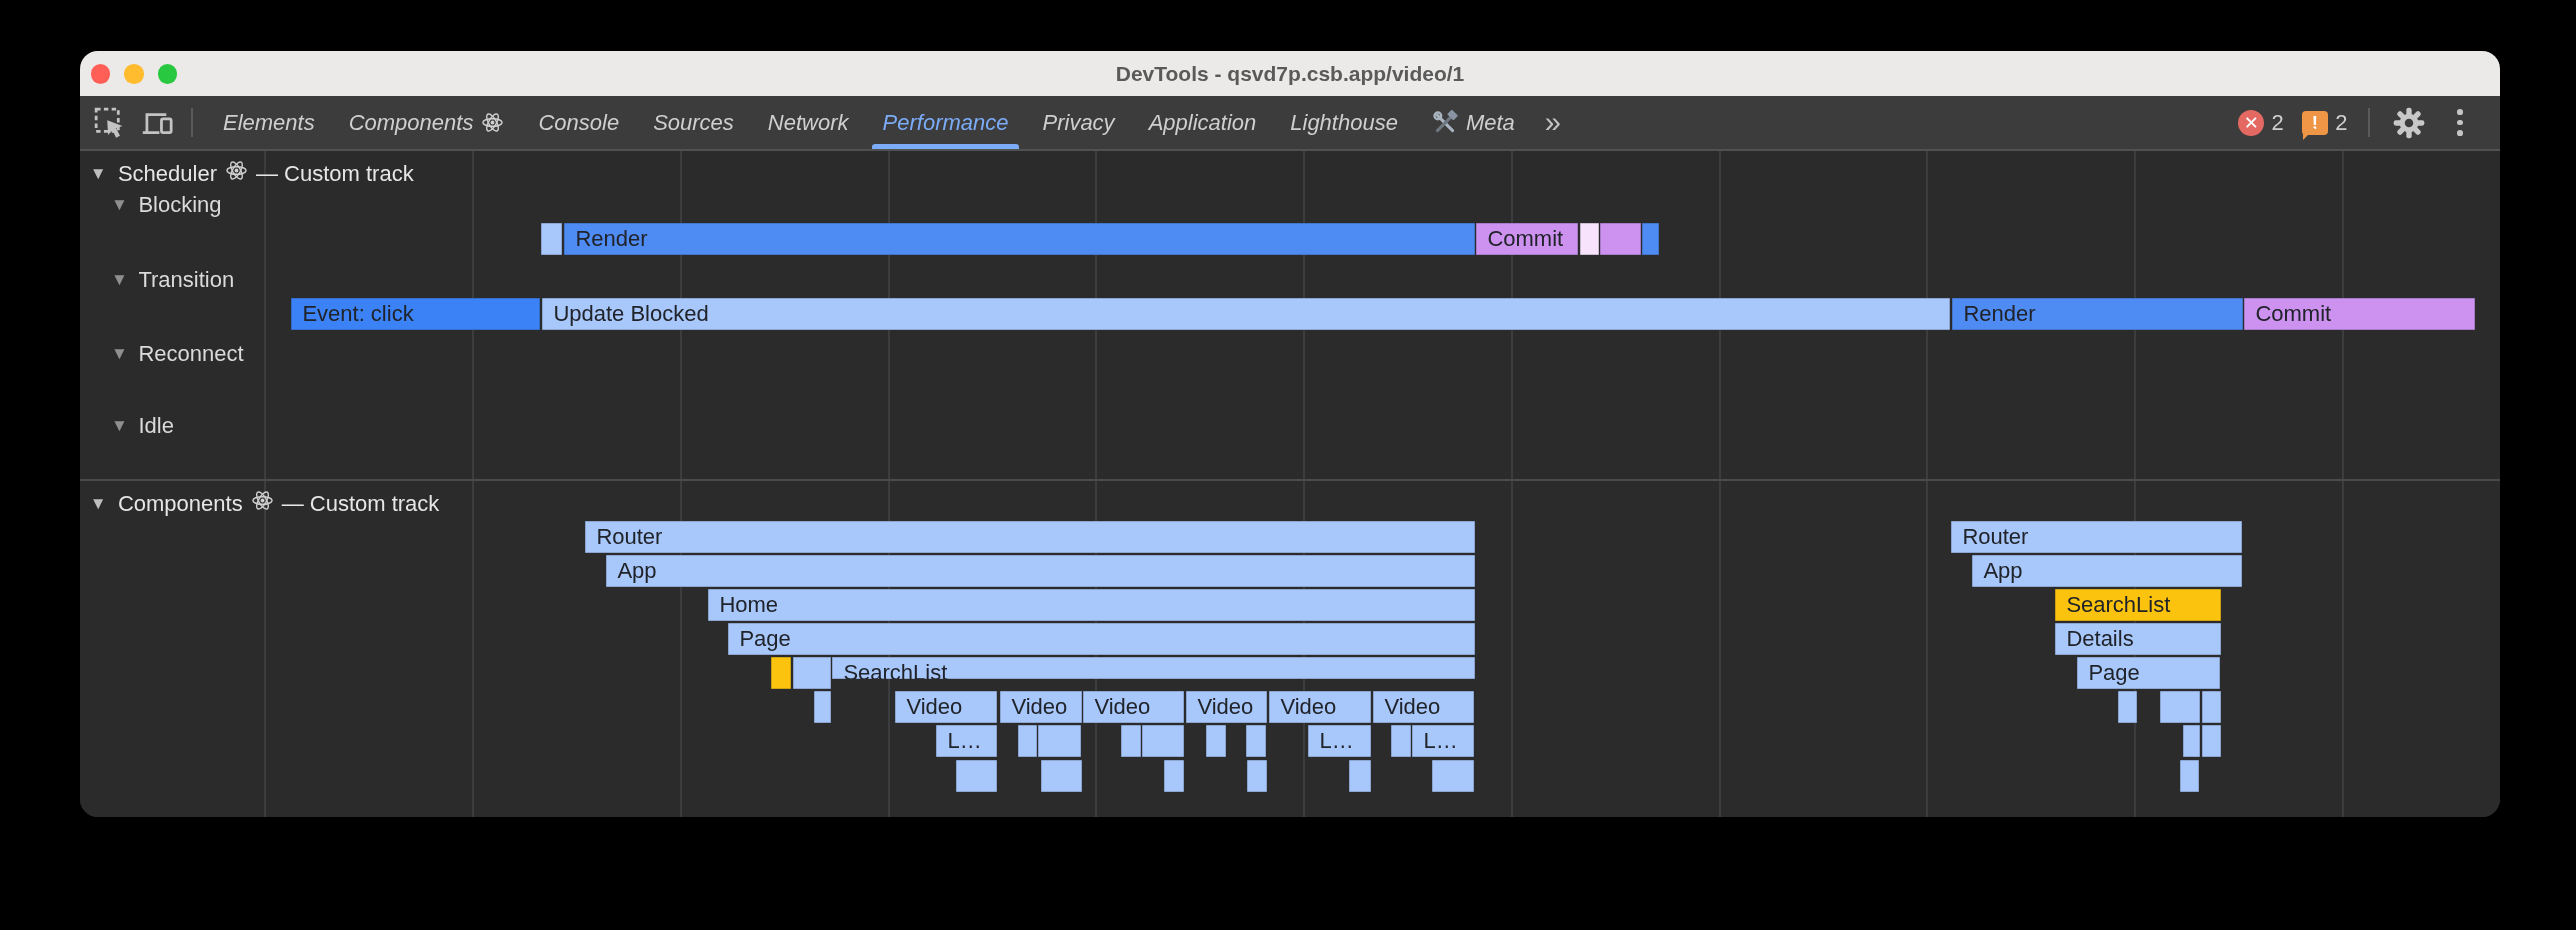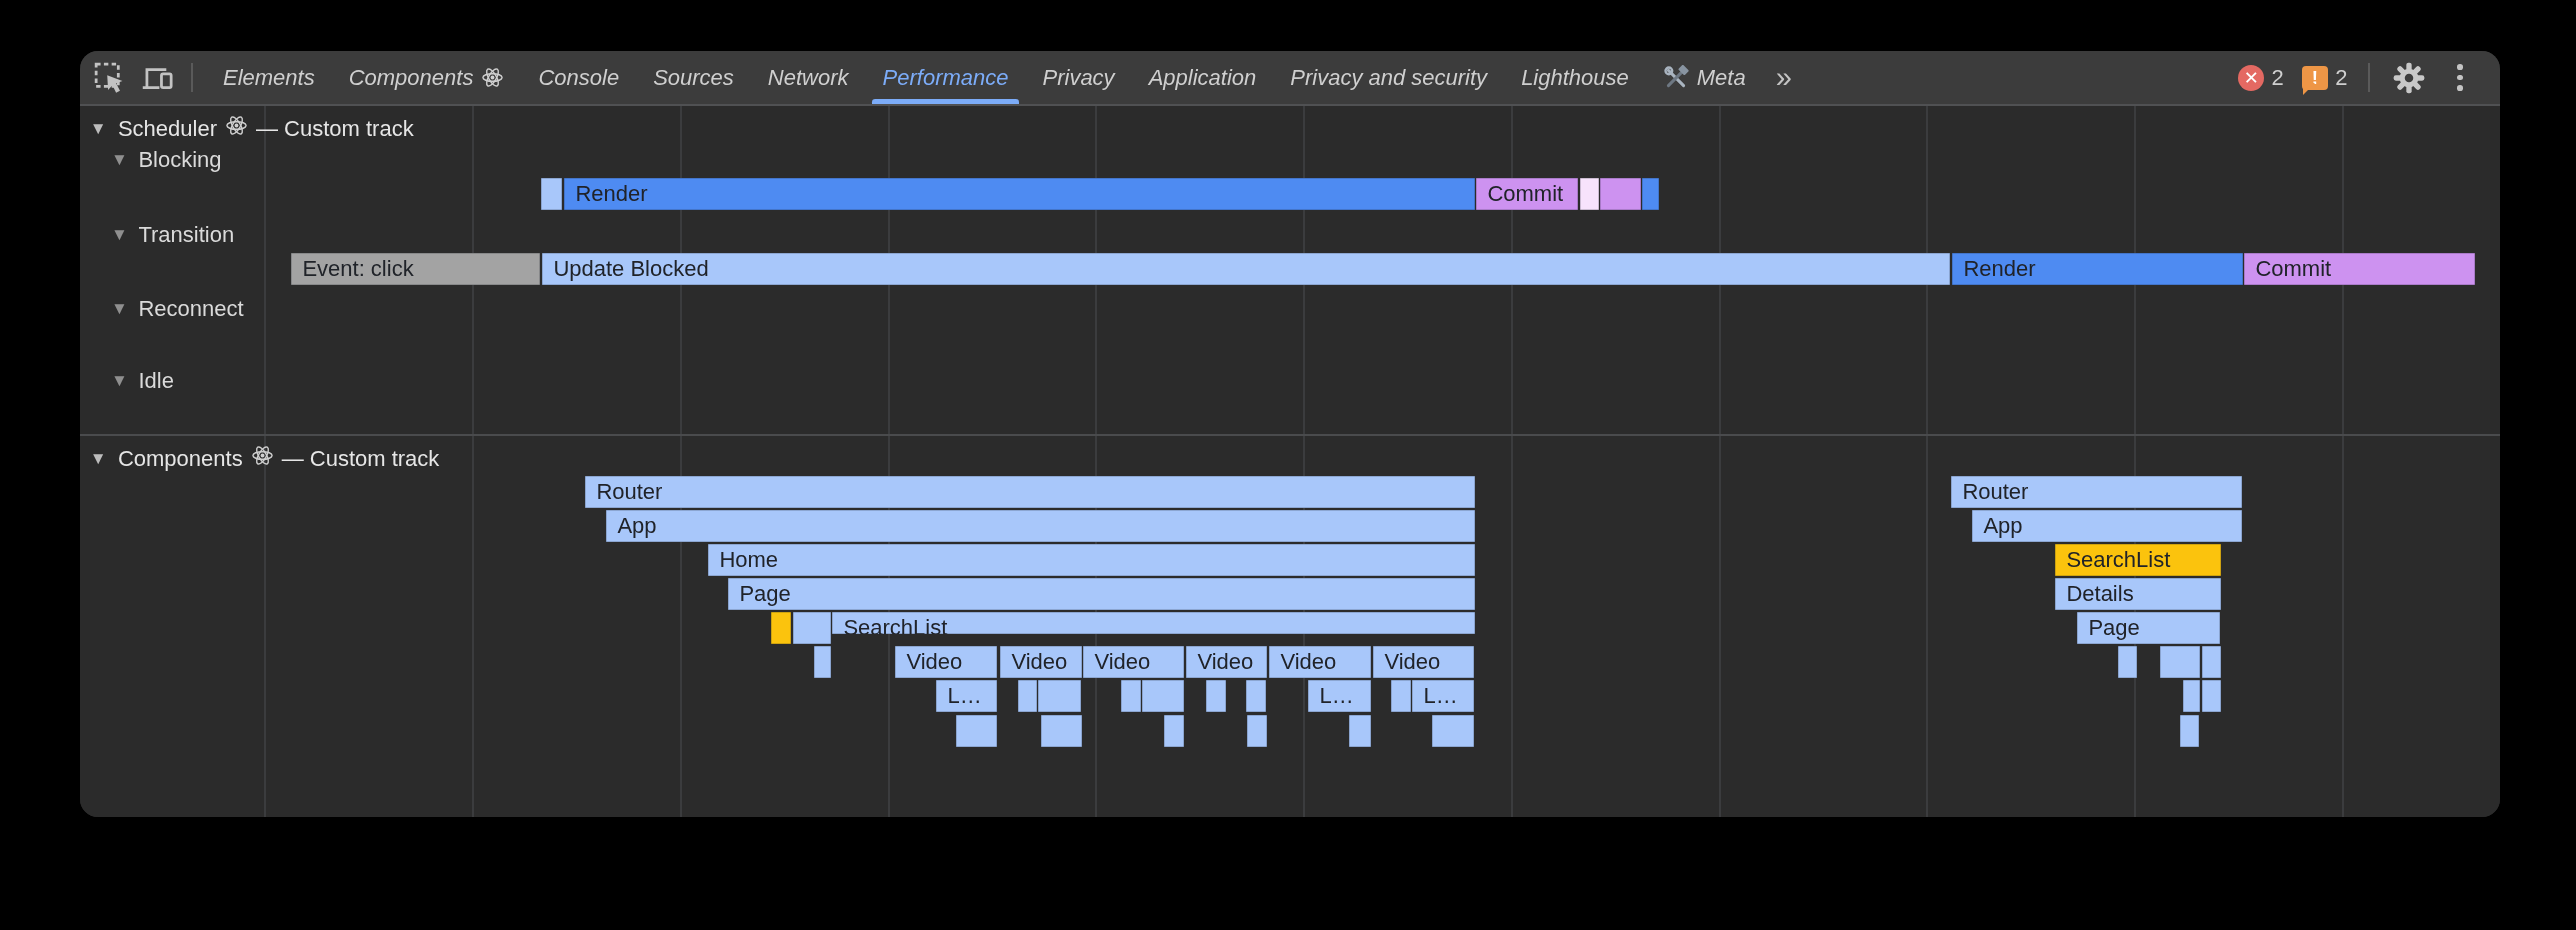--- a/index.html
+++ b/index.html
@@ -55,20 +55,28 @@
   .lane-label .tri { color:#8F8F8F; font-size:17px; margin-right:10.6px; }
   .bar { position:absolute; height:32px; line-height:32px; font-size:22px; color:#202329;
     padding-left:11.4px; white-space:nowrap; overflow:hidden; border-radius:0.8px;
     box-shadow:inset 0 0 0 0.8px rgba(25,28,34,.25); }
 </style>
 </head>
 <body>
 
 <div class="window">
 
+  <div class="titlebar">
+    <div class="traffic">
+      <span class="tl red"></span>
+      <span class="tl yellow"></span>
+      <span class="tl green"></span>
+    </div>
+    <div class="wtitle">DevTools - qsvd7p.csb.app/video/1</div>
+  </div>
 
   <div class="tabbar">
     <span class="tbicon">
       <svg viewBox="0 0 26 26" width="36" height="36">
         <rect x="3" y="3" width="16" height="16" fill="none" stroke="#C3C3C3" stroke-width="2" stroke-dasharray="3.2 2.4"></rect>
         <path d="M11 11 L22 15.2 L17.4 16.8 L20.2 22.2 L17.4 23.6 L14.8 18.2 L11.6 21.6 Z" fill="#C3C3C3"></path>
       </svg>
     </span>
     <span class="tbicon">
       <svg viewBox="0 0 26 26" width="36" height="36" fill="none" stroke="#C3C3C3" stroke-width="2">
@@ -107,23 +115,20 @@
         <div class="tab active">
           <span>Performance</span>
         </div>
         <div class="tab">
           <span>Privacy</span>
         </div>
         <div class="tab">
           <span>Application</span>
         </div>
         <div class="tab">
-          <span>Privacy and security</span>
-        </div>
-        <div class="tab">
           <span>Lighthouse</span>
         </div>
         <div class="tab">
           <span style="display: flex;">
             <svg viewBox="0 0 24 24" width="26" height="26">
               <line x1="5" y1="5" x2="19" y2="19" stroke="#A9B4C0" stroke-width="2.8" stroke-linecap="round"></line>
               <line x1="19" y1="5" x2="5" y2="19" stroke="#6E7883" stroke-width="2.8" stroke-linecap="round"></line>
               <rect x="14.6" y="1.6" width="8.2" height="6.2" rx="1" transform="rotate(45 19 5)" fill="#8894A1"></rect>
               <circle cx="5.4" cy="5.4" r="3.1" fill="none" stroke="#A9B4C0" stroke-width="2.2"></circle>
             </svg>
@@ -230,21 +235,21 @@
       <span>— Custom track</span>
     </div>
 
     <div id="flame">
         <div class="bar" title="" style="left: 461px; top: 73px; width: 21px; height: 32px; background: rgb(168, 199, 250); padding: 0px;"></div>
         <div class="bar" title="Render" style="left: 484px; top: 73px; width: 911px; height: 32px; background: rgb(78, 139, 242);">Render</div>
         <div class="bar" title="Commit" style="left: 1396px; top: 73px; width: 102px; height: 32px; background: rgb(205, 146, 240);">Commit</div>
         <div class="bar" title="" style="left: 1500px; top: 73px; width: 18.7px; height: 32px; background: rgb(247, 227, 252); padding: 0px;"></div>
         <div class="bar" title="" style="left: 1520px; top: 73px; width: 41px; height: 32px; background: rgb(205, 146, 240); padding: 0px;"></div>
         <div class="bar" title="" style="left: 1562px; top: 73px; width: 17px; height: 32px; background: rgb(78, 139, 242); padding: 0px;"></div>
-        <div class="bar" title="Event: click" style="left: 211px; top: 148px; width: 249px; height: 32px; background: #a3a3a3;">Event: click</div>
+        <div class="bar" title="Event: click" style="left: 211px; top: 148px; width: 249px; height: 32px; background: #3b82f6;">Event: click</div>
         <div class="bar" title="Update Blocked" style="left: 462px; top: 148px; width: 1408px; height: 32px; background: rgb(168, 199, 250);">Update Blocked</div>
         <div class="bar" title="Render" style="left: 1872px; top: 148px; width: 291px; height: 32px; background: rgb(78, 139, 242);">Render</div>
         <div class="bar" title="Commit" style="left: 2164px; top: 148px; width: 231px; height: 32px; background: rgb(205, 146, 240);">Commit</div>
         <div class="bar" title="Router" style="left: 505px; top: 371px; width: 890px; height: 32px; background: rgb(168, 199, 250);">Router</div>
         <div class="bar" title="App" style="left: 526px; top: 405px; width: 869px; height: 32px; background: rgb(168, 199, 250);">App</div>
         <div class="bar" title="Home" style="left: 628px; top: 439px; width: 767px; height: 32px; background: rgb(168, 199, 250);">Home</div>
         <div class="bar" title="Page" style="left: 648px; top: 473px; width: 747px; height: 32px; background: rgb(168, 199, 250);">Page</div>
         <div class="bar" title="" style="left: 691px; top: 507px; width: 19.5px; height: 32px; background: rgb(251, 195, 13); padding: 0px;"></div>
         <div class="bar" title="" style="left: 713px; top: 507px; width: 38px; height: 32px; background: rgb(168, 199, 250); padding: 0px;"></div>
         <div class="bar" title="SearchList" style="left: 752px; top: 507px; width: 643px; height: 22px; background: rgb(168, 199, 250);">SearchList</div>

